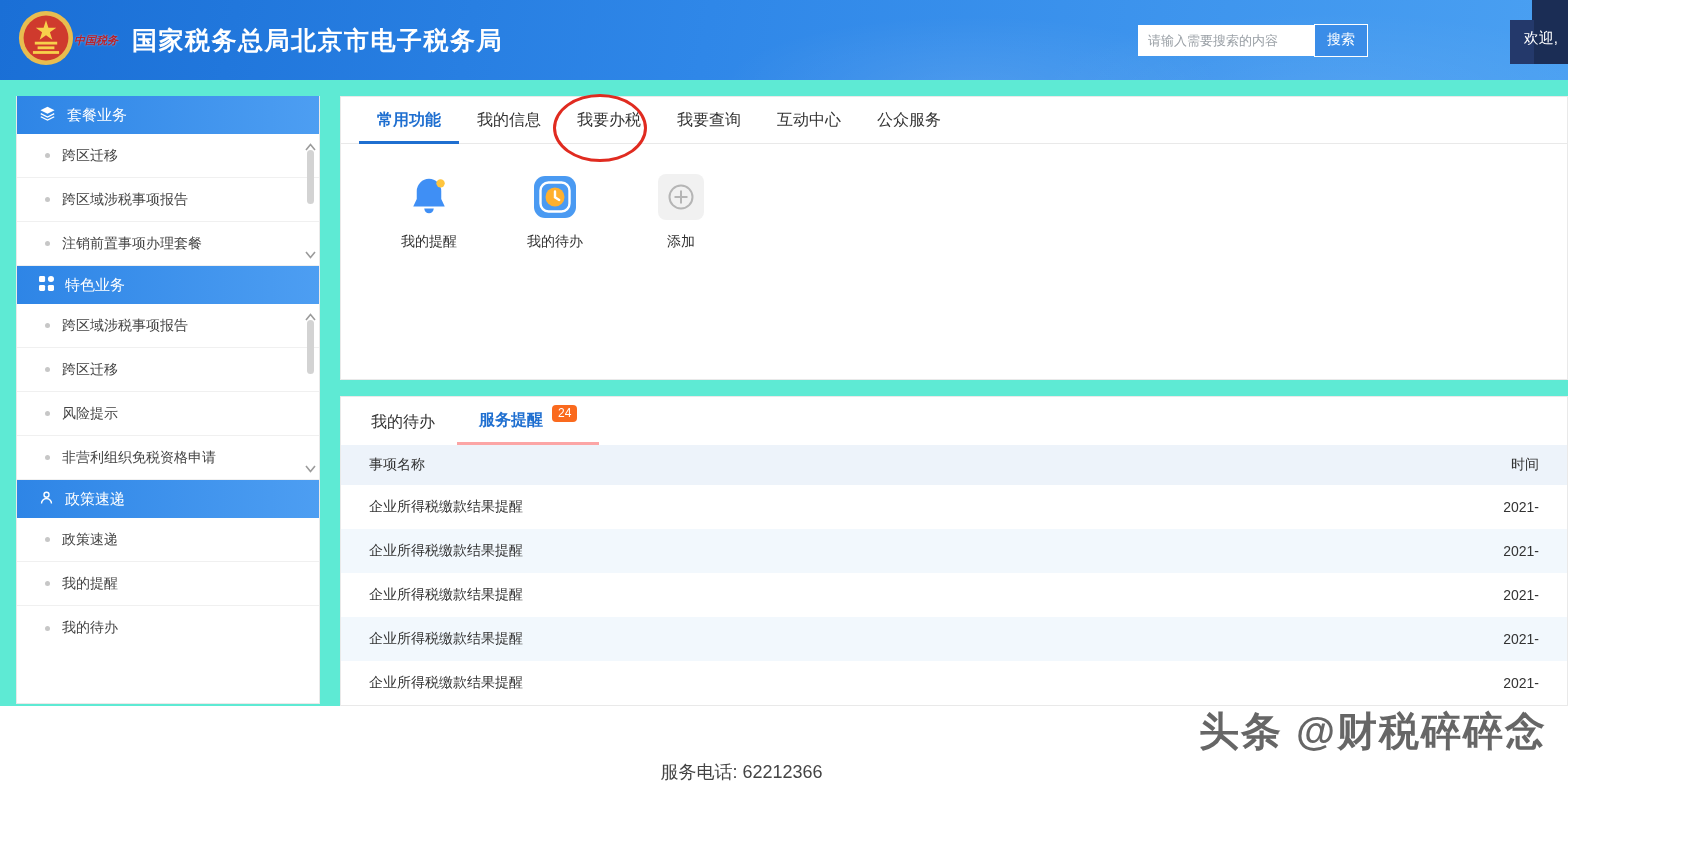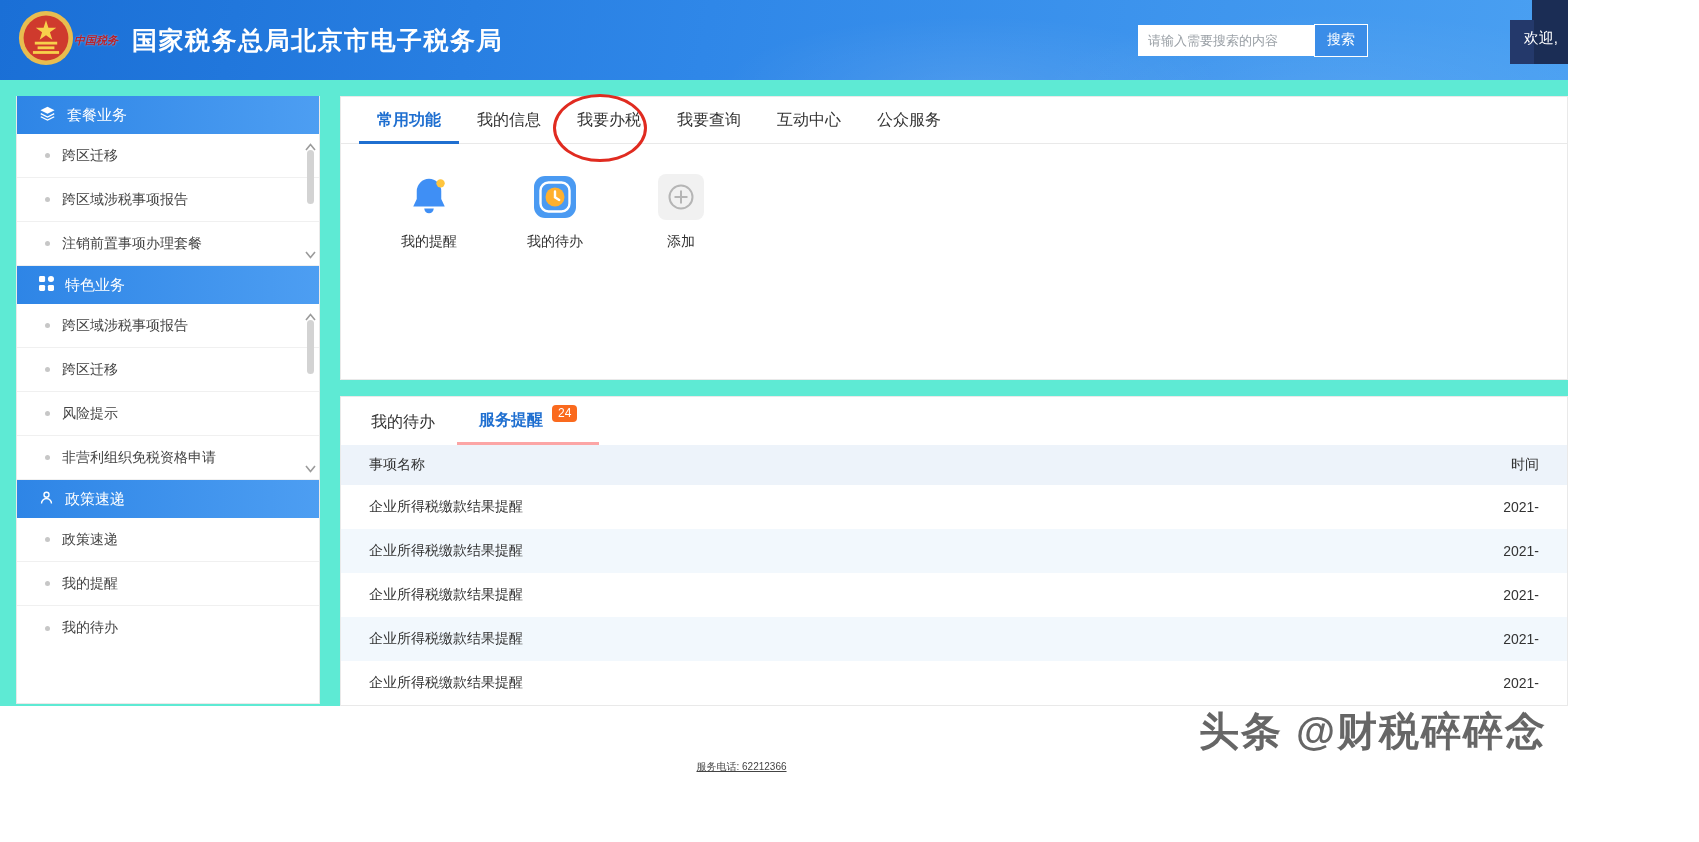--- a/index.html
+++ b/index.html
@@ -72,21 +72,21 @@
   .badge { background:#fa6a1e; color:#fff; font-size:12px; font-weight:normal; line-height:17px;
     padding:0 6px; border-radius:4px; position:relative; top:-6px; }
 
   .tbl-head { display:flex; justify-content:space-between; align-items:center; height:40px;
     background:#edf3fa; padding:0 28px; font-size:14px; color:#333; }
   .tbl-row { display:flex; justify-content:space-between; align-items:center; height:44px;
     padding:0 28px; font-size:14px; color:#333; background:#fff; cursor:pointer; }
   .tbl-row:nth-child(even) { background:#f2f8fd; }
 
   
-  .footer { position:absolute; top:760px; left:0; width:1483px; text-align:center; font-size:10px; color:#444;text-decoration:underline; }
+  .footer { position:absolute; top:760px; left:0; width:1483px; text-align:center; font-size:18px; color:#444; }
   .watermark { position:absolute; top:704px; right:152px; font-size:40px; font-weight:bold;
     color:rgba(75,75,75,.85); letter-spacing:2px; white-space:nowrap; }
 </style>
 </head>
 <body>
 
 <div class="page">
 
   <div class="header">
     <div class="logo-wrap">

